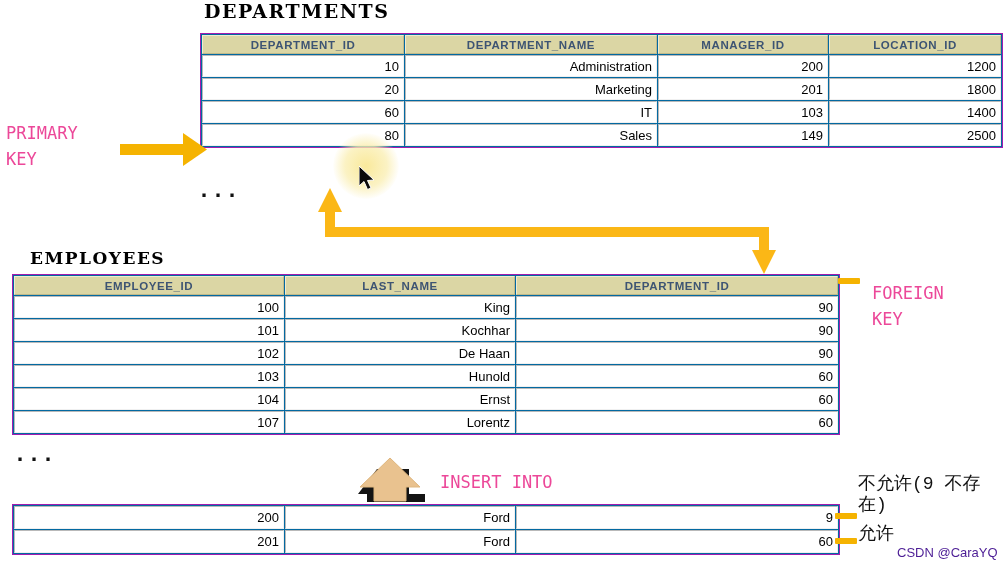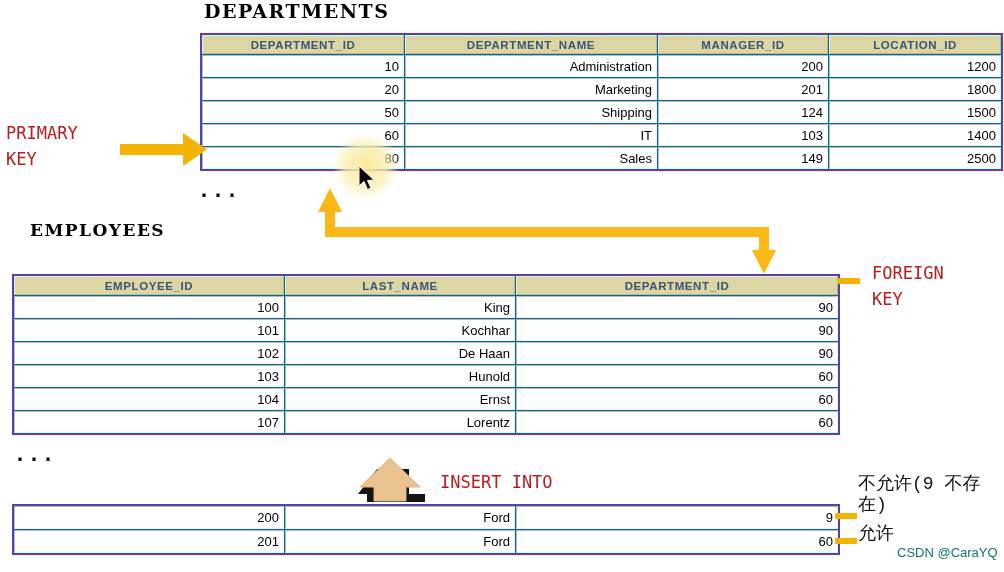--- a/index.html
+++ b/index.html
@@ -18,21 +18,21 @@
   
   .table-title {
     position: absolute;
     font-family: "DejaVu Serif", serif;
     font-weight: bold;
     color: #000000;
     letter-spacing: 1.5px;
     white-space: nowrap;
   }
   #departments-title { left: 204px; top: 0px;  font-size: 19px; }
-  #employees-title   { left: 30px;  top: 220px; font-size: 17px; }
+  #employees-title   { left: 30px;  top: 248px; font-size: 17px; }
 
   
   .data-table {
     position: absolute;
     border-collapse: separate;
     border-spacing: 1px;
     background: #0369a1;
     border: 1px solid #a21caf;
     table-layout: fixed;
   }
@@ -73,26 +73,26 @@
   #departments-table { left: 200px; top: 33px;  width: 798px; }
   #employees-table   { left: 12px;  top: 274px; width: 822px; }
   #insert-table      { left: 12px;  top: 504px; width: 822px; }
   #insert-table td   { height: 23px; }
 
   
   .anno {
     position: absolute;
     font-family: "DejaVu Sans Mono", monospace;
     font-size: 17px;
-    color: #b91c1c;
+    color: #ec4899;
     line-height: 26px;
     white-space: pre-line;
   }
   #primary-key-label { left: 6px;   top: 120px; }
-  #foreign-key-label { left: 872px; top: 260px; }
+  #foreign-key-label { left: 872px; top: 280px; }
   #insert-into-label { left: 440px; top: 469px; }
 
   .ellipsis {
     position: absolute;
     font-family: "DejaVu Sans Mono", monospace;
     font-size: 20px;
     font-weight: bold;
     color: #111111;
     letter-spacing: 2px;
   }
@@ -140,21 +140,21 @@
     background: radial-gradient(circle, rgba(249,232,150,0.95) 0%, rgba(250,238,176,0.75) 45%, rgba(255,250,220,0.0) 72%);
   }
   #mouse-cursor { position: absolute; left: 359px; top: 166px; }
 
   
   #watermark {
     position: absolute;
     left: 897px; top: 545px;
     font-family: "Liberation Sans", sans-serif;
     font-size: 13px;
-    color: #0f766e;
+    color: #4c1d95;
     white-space: nowrap;
   }
 </style>
 </head>
 <body>
 
 <div class="stage">
 
   <div class="table-title" id="departments-title">DEPARTMENTS</div>
 
@@ -180,26 +180,20 @@
         <td class="num">200</td>
         <td class="num">1200</td>
       </tr>
       <tr>
         <td class="num">20</td>
         <td class="text">Marketing</td>
         <td class="num">201</td>
         <td class="num">1800</td>
       </tr>
       <tr>
-        <td class="num">50</td>
-        <td class="text">Shipping</td>
-        <td class="num">124</td>
-        <td class="num">1500</td>
-      </tr>
-      <tr>
         <td class="num">60</td>
         <td class="text">IT</td>
         <td class="num">103</td>
         <td class="num">1400</td>
       </tr>
       <tr>
         <td class="num">80</td>
         <td class="text">Sales</td>
         <td class="num">149</td>
         <td class="num">2500</td>

